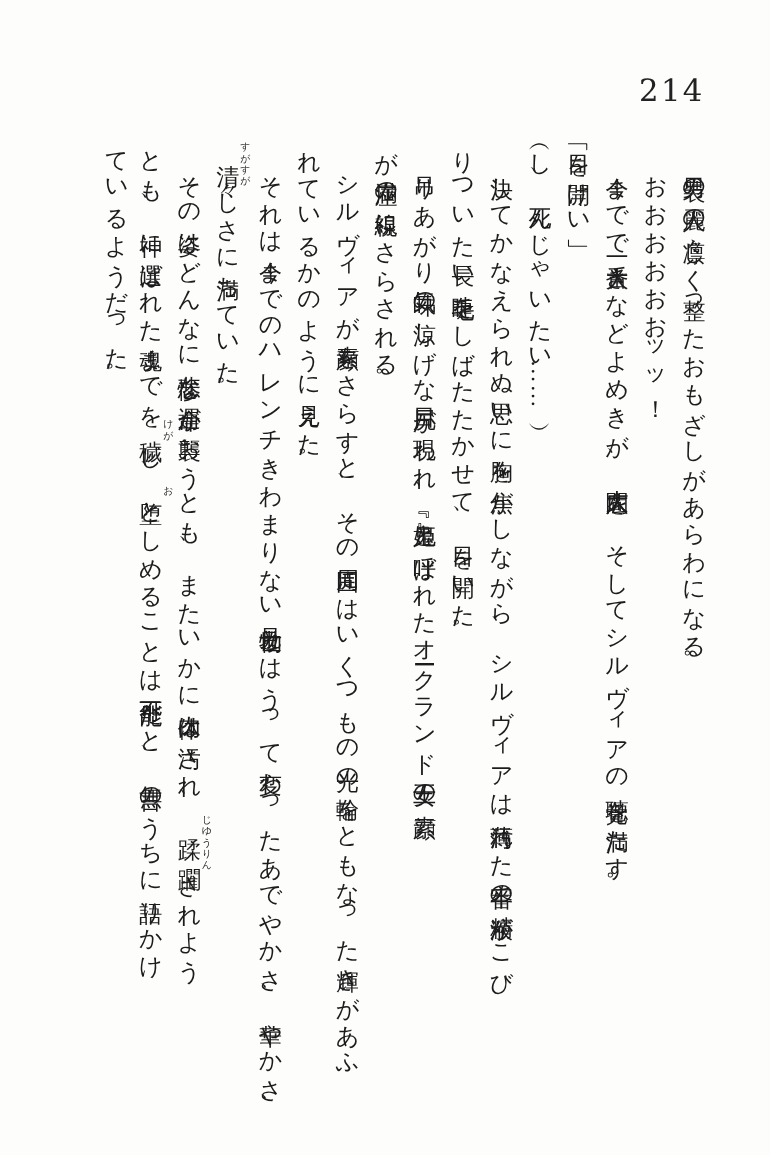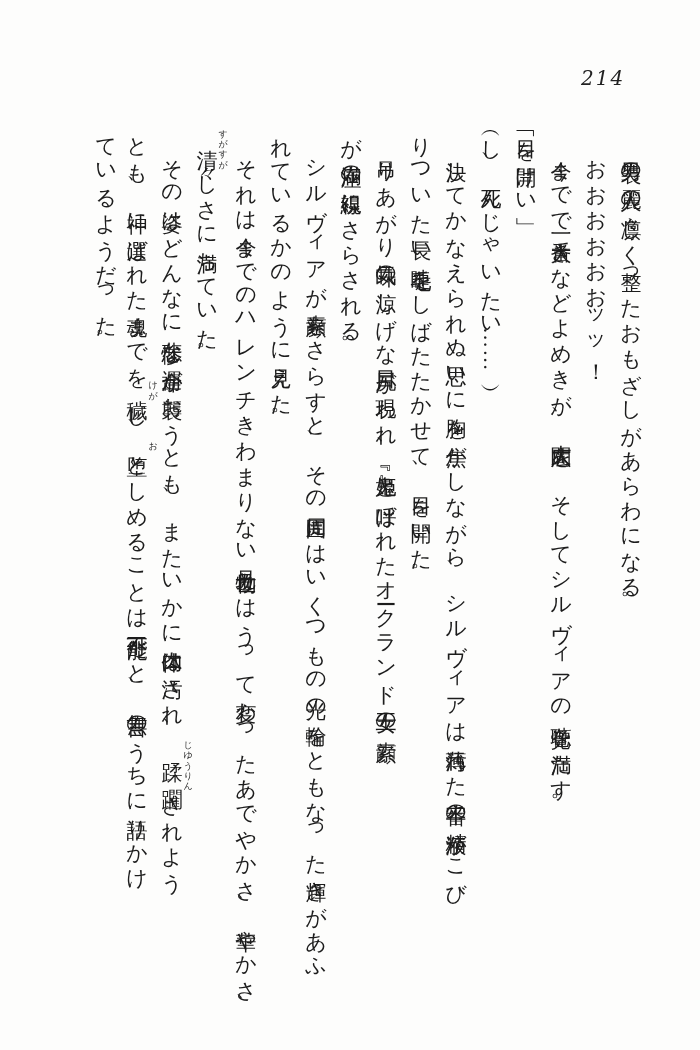--- a/index.html
+++ b/index.html
@@ -10,22 +10,21 @@
     background: #fdfdfc;
     overflow: hidden;
     font-family: "Liberation Serif", "DejaVu Serif", serif;
     color: #1c1c1c;
   }
   .page-number {
     position: absolute;
     top: 66px;
     left: 581px;
     font-family: "DejaVu Serif", serif;
-    font-style: italic;
-    font-size: 20px;
+    font-size: 28px;
     letter-spacing: 2px;
     color: #222;
   }
   .text-block {
     position: absolute;
     top: 123px;
     right: 52px;
     height: 880px;
     writing-mode: vertical-rl;
     -webkit-writing-mode: vertical-rl;

